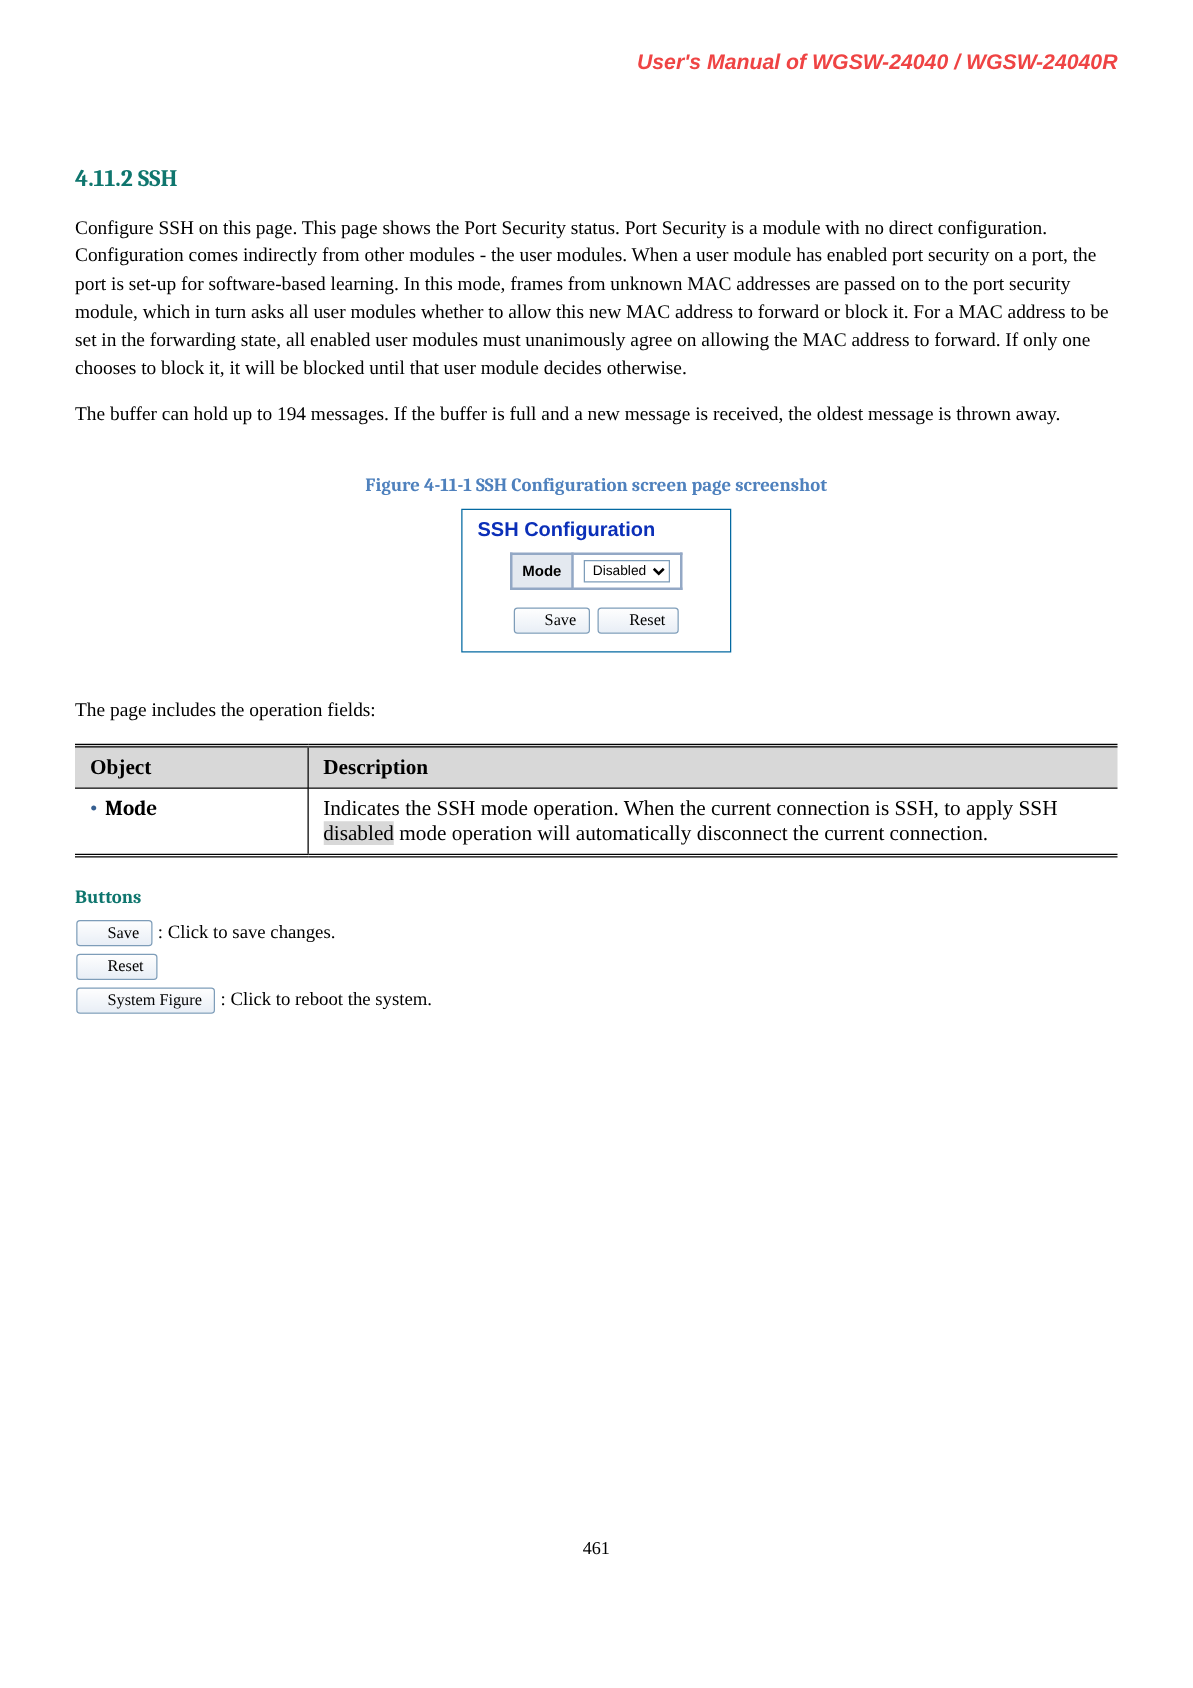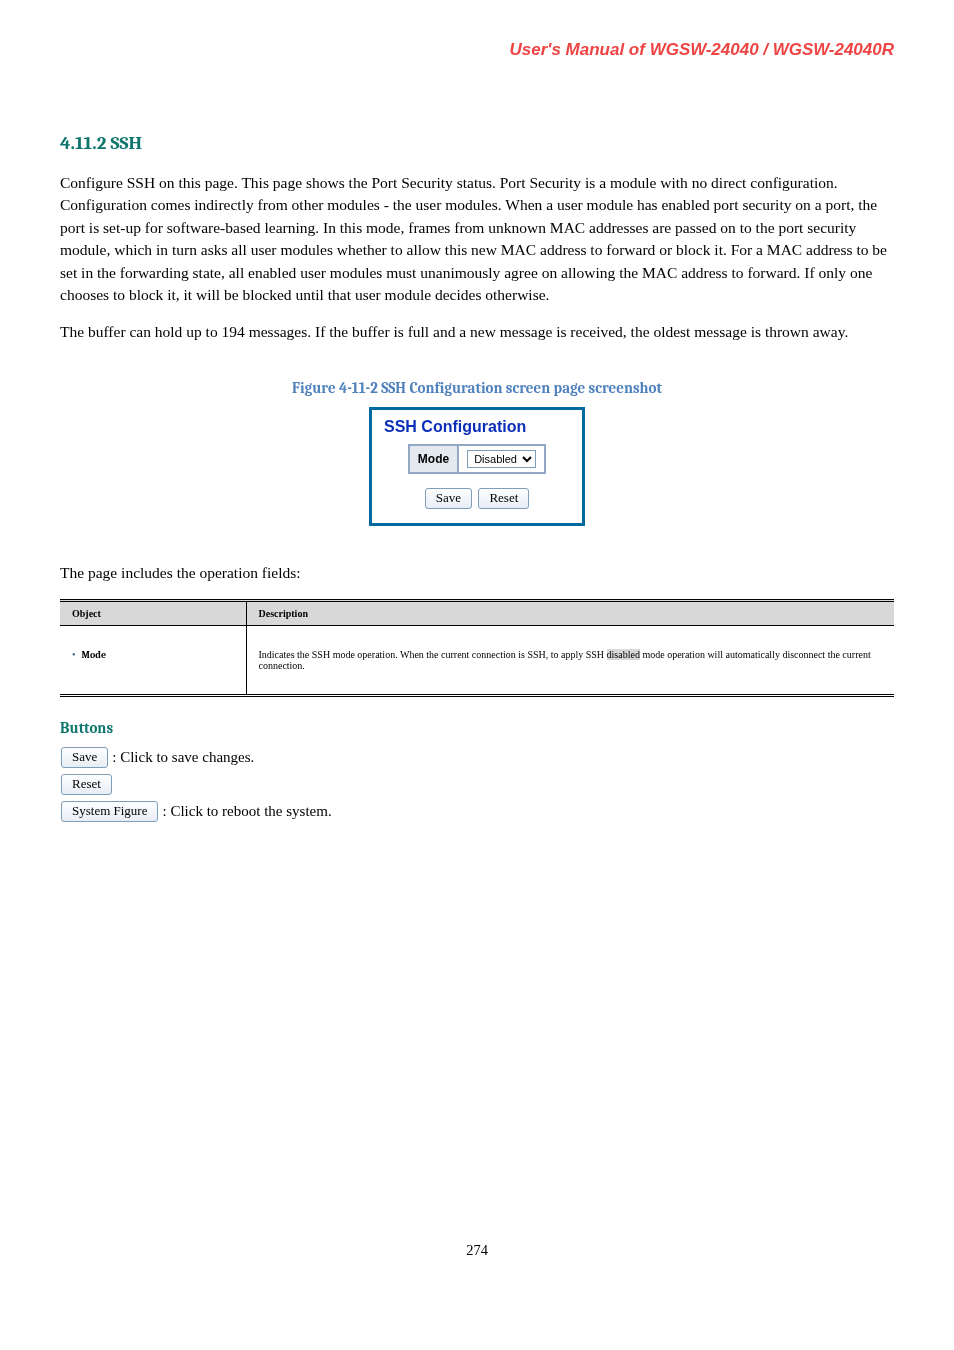--- a/index.html
+++ b/index.html
@@ -40,21 +40,21 @@
     text-align: center;
     margin: 36px 0 10px 0;
   }
   
   .panel-wrap {
     display: flex;
     justify-content: center;
     margin: 4px 0 36px 0;
   }
   .panel {
-    border: 3px solid #0369a1;
+    border: 1px solid #0369a1;
     padding: 8px 12px 14px 12px;
     width: 216px;
     background: #fff;
     font-family: Verdana, Arial, sans-serif;
   }
   .panel-title {
     color: #0b2fb8;
     font-size: 16px;
     font-weight: bold;
     font-family: Verdana, Arial, sans-serif;
@@ -86,42 +86,42 @@
     text-align: center;
     margin-top: 14px;
   }
   .small-btn {
     display: inline-block;
     border: 1px solid #7e9db9;
     border-radius: 3px;
     background: linear-gradient(#fefefe,#e8eef6);
     font-family: "Times New Roman", serif;
     font-size: 13px;
-    padding: 1px 10px 2px 10px;
+    padding: 1px 10px 2px 24px;
     margin: 0 1px;
     cursor: pointer;
   }
   
   .desc-table {
     width: 100%;
     border-collapse: collapse;
-    font-size: 10px;
+    font-size: 17px;
     margin: 0 0 10px 0;
   }
   .desc-table thead th {
     background: #d8d8d8;
     text-align: left;
     font-weight: bold;
     padding: 6px 12px;
     border-top: 3px double #000;
     border-bottom: 1px solid #000;
   }
   .desc-table td {
     vertical-align: top;
-    padding: 23px 12px;
+    padding: 6px 12px;
   }
   .desc-table tbody tr:last-child td {
     border-bottom: 3px double #000;
   }
   .obj-cell {
     width: 186px;
     border-right: 1px solid #000;
   }
   .bullet { color:#365F91; padding-right:6px; }
   .obj-text { font-family:"Cambria","Georgia",serif; font-weight:bold; }
@@ -145,21 +145,21 @@
 </head>
 <body>
 
 <p class="chapter-title">User's Manual of WGSW-24040 / WGSW-24040R</p>
 
 <p class="section-num">4.11.2 SSH</p>
 
 <p class="body-text">Configure SSH on this page. This page shows the Port Security status. Port Security is a module with no direct configuration. Configuration comes indirectly from other modules - the user modules. When a user module has enabled port security on a port, the port is set-up for software-based learning. In this mode, frames from unknown MAC addresses are passed on to the port security module, which in turn asks all user modules whether to allow this new MAC address to forward or block it. For a MAC address to be set in the forwarding state, all enabled user modules must unanimously agree on allowing the MAC address to forward. If only one chooses to block it, it will be blocked until that user module decides otherwise.</p>
 <p class="body-text">The buffer can hold up to 194 messages. If the buffer is full and a new message is received, the oldest message is thrown away.</p>
 
-<p class="caption">Figure 4-11-2 SSH Configuration screen page screenshot</p>
+<p class="caption">Figure 4-11-1 SSH Configuration screen page screenshot</p>
 
 <div class="panel-wrap">
   <div class="panel">
     <p class="panel-title">SSH Configuration</p>
     <table class="mode-table">
       <tbody>
           <tr>
         <td class="mode-label">Mode</td>
         <td>
           <select class="mode-select">
@@ -204,13 +204,13 @@
   <span>: Click to save changes.</span>
 </div>
 <div class="btn-row">
   <span class="small-btn">Reset</span>
 </div>
 <div class="btn-row">
   <span class="small-btn">System Figure</span>
   <span>: Click to reboot the system.</span>
 </div>
 
-<p style="text-align:center;font-size:14.5px;margin-top:420px;">274</p>
+<p style="text-align:center;font-size:14.5px;margin-top:420px;">461</p>
 
 </body></html>

